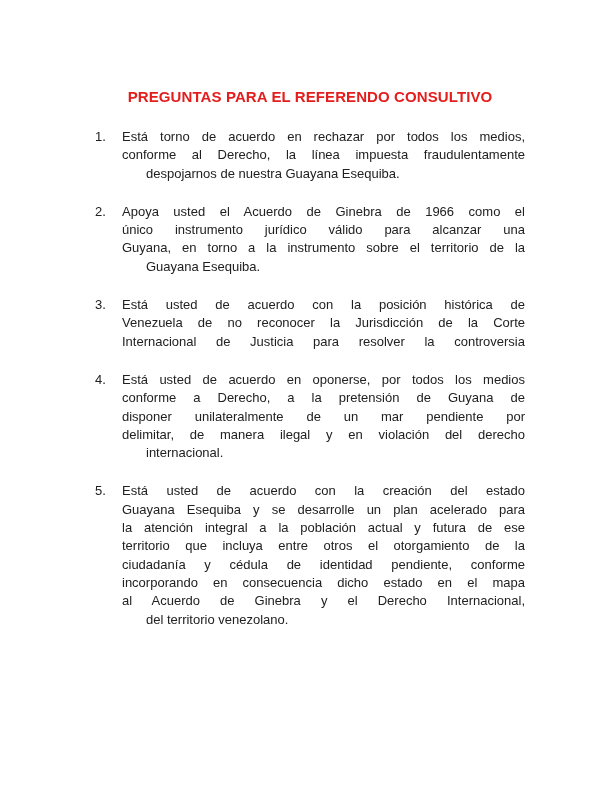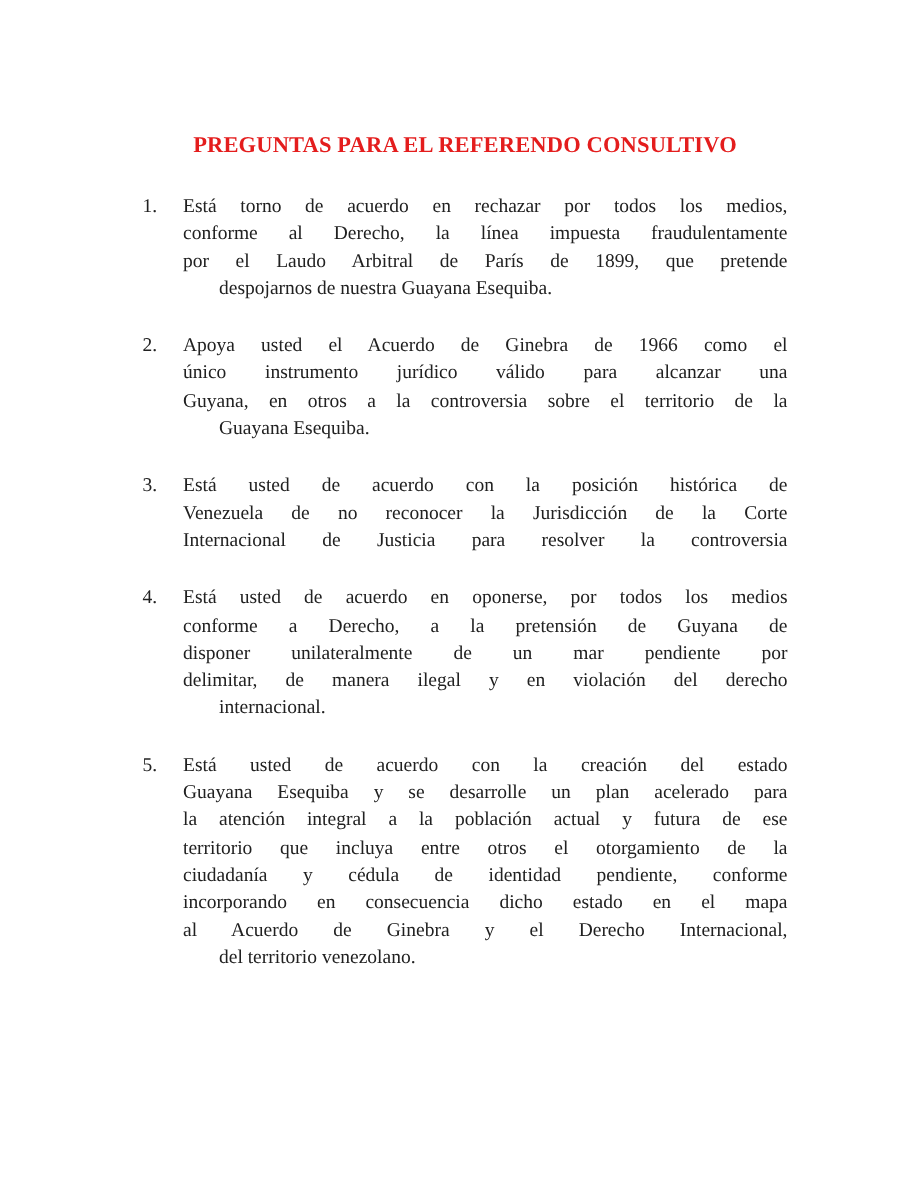--- a/index.html
+++ b/index.html
@@ -1,21 +1,21 @@
 <!DOCTYPE html>
 <html><head>
 <meta charset="utf-8">
 <style>
   html, body { margin: 0; padding: 0; background: #ffffff; }
   .page {
     position: relative;
     width: 612px;
     height: 792px;
     background: #ffffff;
-    font-family: Liberation Serif, serif;
+    font-family: Liberation Sans, sans-serif;
     color: #212121;
     overflow: hidden;
   }
   .content {
     position: absolute;
     left: 95px;
     top: 88px;
     width: 430px;
   }
   .title {
@@ -54,29 +54,28 @@
 
 <div class="page">
   <div class="content">
 
     <h1 class="title">PREGUNTAS PARA EL REFERENDO CONSULTIVO</h1>
 
     <div class="item">
       <span class="num">1.</span>
       <div class="line j">Está torno de acuerdo en rechazar por todos los medios,</div>
       <div class="line j">conforme al Derecho, la línea impuesta fraudulentamente</div>
-      <div class="line j">por el Laudo Arbitral de París de 1899, que pretende</div>
       <div class="line last">despojarnos de nuestra Guayana Esequiba.</div>
     </div>
 
     <div class="item">
       <span class="num">2.</span>
       <div class="line j">Apoya usted el Acuerdo de Ginebra de 1966 como el</div>
       <div class="line j">único instrumento jurídico válido para alcanzar una</div>
-      <div class="line j">Guyana, en otros a la controversia sobre el territorio de la</div>
+      <div class="line j">Guyana, en torno a la instrumento sobre el territorio de la</div>
       <div class="line last">Guayana Esequiba.</div>
     </div>
 
     <div class="item">
       <span class="num">3.</span>
       <div class="line j">Está usted de acuerdo con la posición histórica de</div>
       <div class="line j">Venezuela de no reconocer la Jurisdicción de la Corte</div>
       <div class="line j">Internacional de Justicia para resolver la controversia</div>
     </div>
 

